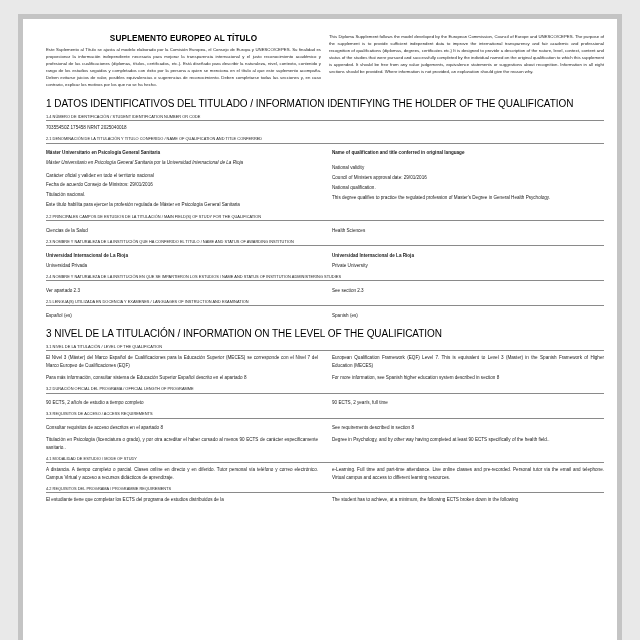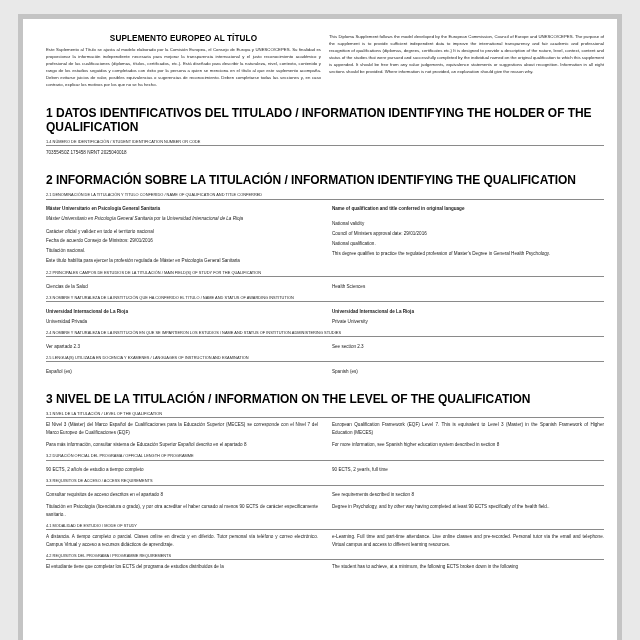--- a/index.html
+++ b/index.html
@@ -53,24 +53,24 @@
     margin-bottom: 4px;
     color: #000;
   }
   .intro-body {
     font-size: 4.3px;
     line-height: 1.62;
     text-align: justify;
     color: #1b1b1b;
   }
   .sec-head {
-    font-size: 12px;
-    font-weight: bold;
+    font-size: 10px;
+    font-weight: normal;
     color: #000;
-    margin-top: 17px;
+    margin-top: 9px;
     margin-bottom: 5px;
     letter-spacing: -0.05px;
   }
   .sub-label {
     font-size: 3.9px;
     color: #1b1b1b;
     letter-spacing: 0.02px;
     padding-bottom: 1.5px;
     border-bottom: 0.7px solid #8a8a8a;
     margin-bottom: 3px;
@@ -136,21 +136,20 @@
         <div class="intro-body">This Diploma Supplement follows the model developed by the European Commission, Council of Europe and UNESCO/CEPES. The purpose of the supplement is to provide sufficient independent data to improve the international transparency and fair academic and professional recognition of qualifications (diplomas, degrees, certificates etc.) It is designed to provide a description of the nature, level, context, content and status of the studies that were pursued and successfully completed by the individual named on the original qualification to which this supplement is appended. It should be free from any value judgements, equivalence statements or suggestions about recognition. Information in all eight sections should be provided. Where information is not provided, an explanation should give the reason why.</div>
       </div>
     </div>
 
     <div class="sec-head">1 DATOS IDENTIFICATIVOS DEL TITULADO / INFORMATION IDENTIFYING THE HOLDER OF THE QUALIFICATION</div>
     <div class="block">
       <div class="sub-label">1.4 NÚMERO DE IDENTIFICACIÓN / STUDENT IDENTIFICATION NUMBER OR CODE</div>
       <div class="val">70355450Z 175458 NRNT 2025040018</div>
     </div>
 
-    <div class="sec-head">2 INFORMACIÓN SOBRE LA TITULACIÓN / INFORMATION IDENTIFYING THE QUALIFICATION</div>
 
     <div class="block">
       <div class="sub-label">2.1 DENOMINACIÓN DE LA TITULACIÓN Y TÍTULO CONFERIDO / NAME OF QUALIFICATION AND TITLE CONFERRED</div>
       <div class="row2">
         <div class="cell">
           <div class="val bold">Máster Universitario en Psicología General Sanitaria</div>
           <div class="val italic">Máster Universitario en Psicología General Sanitaria por la Universidad Internacional de La Rioja</div>
           <div class="gap-sm"></div>
           <div class="val nowrap-list">Carácter oficial y validez en todo el territorio nacional</div>
           <div class="val nowrap-list">Fecha de acuerdo Consejo de Ministros: 29/01/2016</div>

